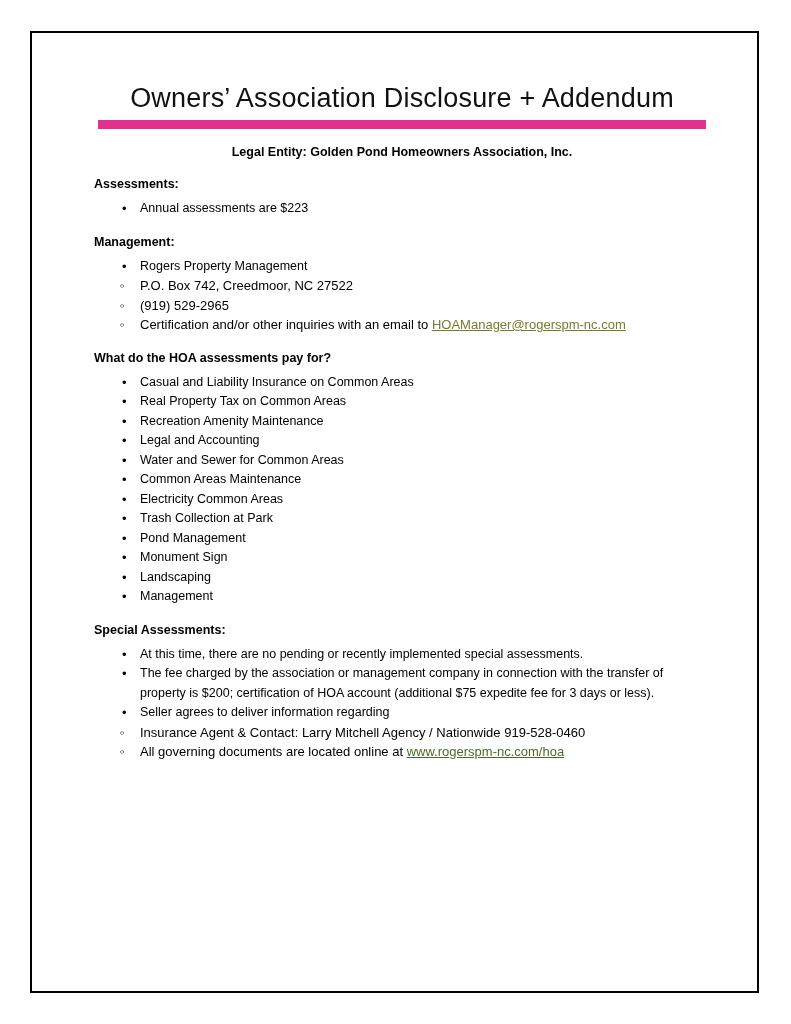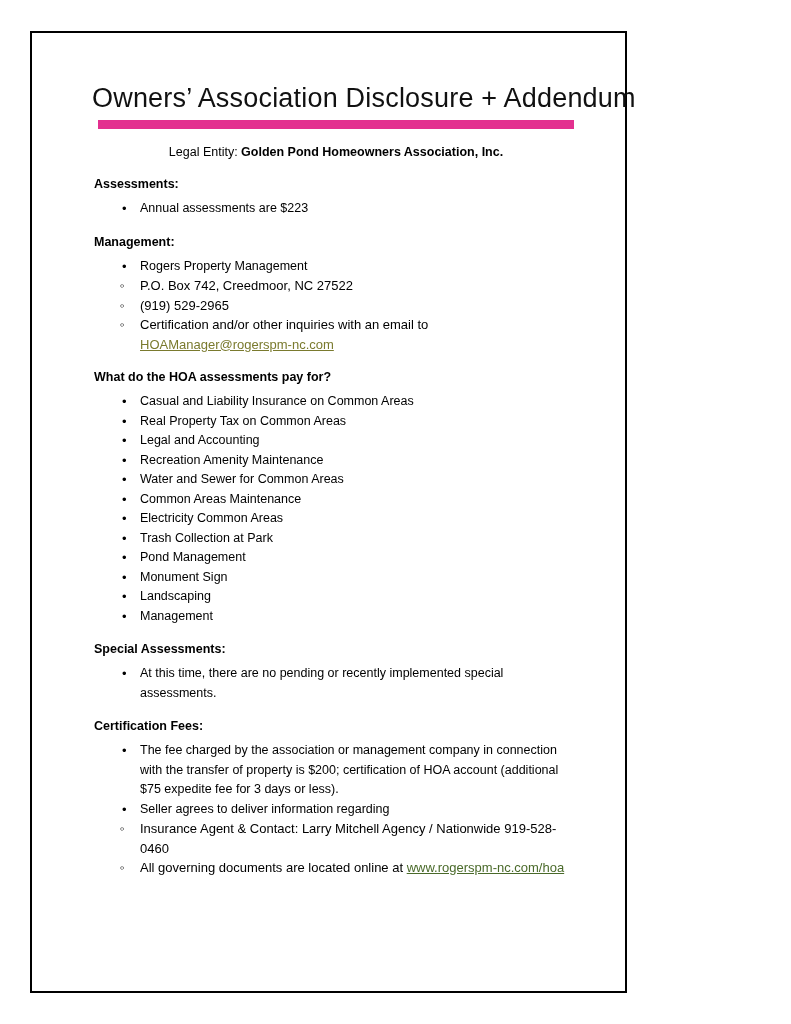--- a/index.html
+++ b/index.html
@@ -11,21 +11,21 @@
     width: 791px;
     height: 1024px;
     font-family: "Liberation Sans", sans-serif;
     color: #000000;
     overflow: hidden;
   }
   .page {
     position: absolute;
     left: 30px;
     top: 31px;
-    width: 597px;
+    width: 729px;
     height: 962px;
     border: 2px solid #000000;
     background: #ffffff;
     box-sizing: border-box;
   }
   .content {
     position: absolute;
     left: 60px;
     top: 50px;
     right: 45px;
@@ -43,21 +43,21 @@
   .pink-bar {
     height: 9px;
     background: #e3308f;
     margin: 2px 6px 16px 6px;
   }
   .legal-entity {
     text-align: center;
     font-size: 12.5px;
     margin-bottom: 18px;
   }
-  .legal-entity .label { font-weight: 400; }
+  .legal-entity .label { font-weight: 700; }
   .legal-entity .value { font-weight: bold; }
 
   .section-head {
     font-size: 12.5px;
     font-weight: bold;
     margin: 16px 0 8px 0;
     padding-left: 2px;
   }
   ul.lvl1 {
     list-style: none;
@@ -135,38 +135,37 @@
     <ul class="lvl2">
       <li>P.O. Box 742, Creedmoor, NC 27522</li>
       <li>(919) 529-2965</li>
       <li><span>Certification and/or other inquiries with an email to </span><a class="link-green" href="#">HOAManager@rogerspm-nc.com</a></li>
     </ul>
 
     <div class="section-head">What do the HOA assessments pay for?</div>
     <ul class="lvl1 tight">
       <li>Casual and Liability Insurance on Common Areas</li>
       <li>Real Property Tax on Common Areas</li>
+      <li>Recreation Amenity Maintenance</li>
       <li>Legal and Accounting</li>
-      <li>Recreation Amenity Maintenance</li>
       <li>Water and Sewer for Common Areas</li>
       <li>Common Areas Maintenance</li>
       <li>Electricity Common Areas</li>
       <li>Trash Collection at Park</li>
       <li>Pond Management</li>
       <li>Monument Sign</li>
       <li>Landscaping</li>
       <li>Management</li>
     </ul>
 
     <div class="section-head">Special Assessments:</div>
     <ul class="lvl1">
       <li>At this time, there are no pending or recently implemented special assessments.</li>
     </ul>
 
-    <div class="section-head">Certification Fees:</div>
     <ul class="lvl1 spaced">
       <li class="paragraph-li">The fee charged by the association or management company in connection with the transfer of property is $200; certification of HOA account (additional $75 expedite fee for 3 days or less).</li>
       <li>Seller agrees to deliver information regarding</li>
     </ul>
     <ul class="lvl2">
       <li>Insurance Agent &amp; Contact: Larry Mitchell Agency / Nationwide 919-528-0460</li>
       <li><span>All governing documents are located online at </span><a class="link-green2" href="#">www.rogerspm-nc.com/hoa</a></li>
     </ul>
 
   </div>

